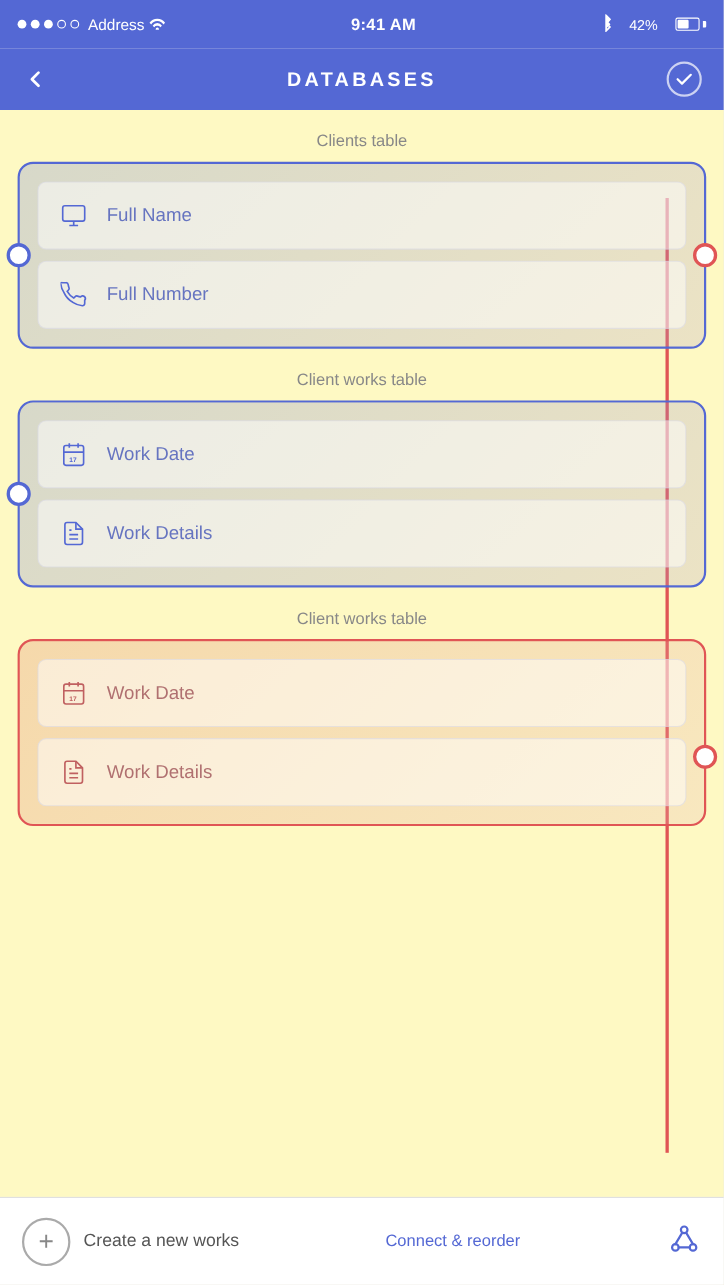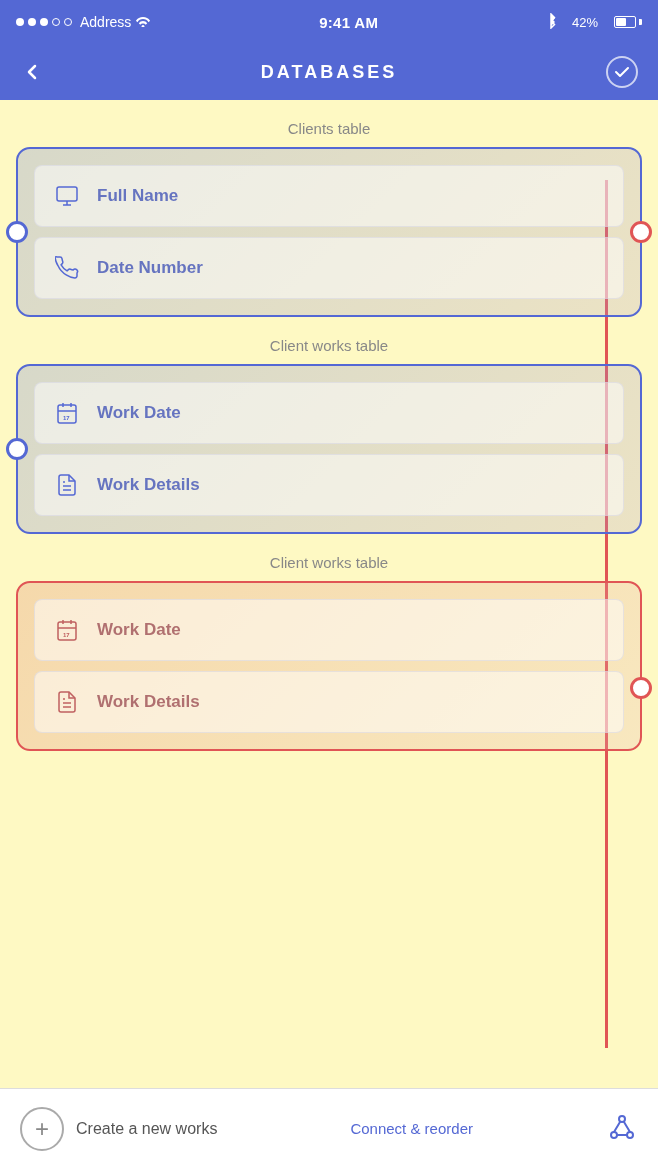--- a/index.html
+++ b/index.html
@@ -185,21 +185,21 @@
     }
     .field-icon svg {
       width: 24px; height: 24px;
       stroke: #5468d4;
       fill: none;
       stroke-width: 1.5;
     }
     .field-label {
       font-size: 17px;
       color: #6674c0;
-      font-weight: 700;
+      font-weight: 400;
     }
 
     
     .table-card.red .field-icon svg {
       stroke: #c06060;
     }
     .table-card.red .field-label {
       color: #b07070;
     }
 
@@ -329,21 +329,21 @@
         <span class="field-label">Full Name</span>
       </div>
 
 
       <div class="field-row">
         <div class="field-icon">
           <svg viewBox="0 0 24 24">
               <path d="M22 16.92v3a2 2 0 01-2.18 2 19.79 19.79 0 01-8.63-3.07A19.5 19.5 0 013.07 9.8a19.79 19.79 0 01-3.07-8.63A2 2 0 012 1h3a2 2 0 012 1.72 12.84 12.84 0 00.7 2.81 2 2 0 01-.45 2.11L6.09 8.91a16 16 0 006 6l1.27-1.27a2 2 0 012.11-.45 12.84 12.84 0 002.81.7A2 2 0 0122 16.92z"></path>
             </svg>
         </div>
-        <span class="field-label">Date Number</span>
+        <span class="field-label">Full Number</span>
       </div>
     </div>
   </div>
 
   <div class="section" style="z-index:2;">
     <div class="section-label">Client works table</div>
     <div class="table-card blue" style="position:relative;">
 
       <div class="connector-left"></div>
 

